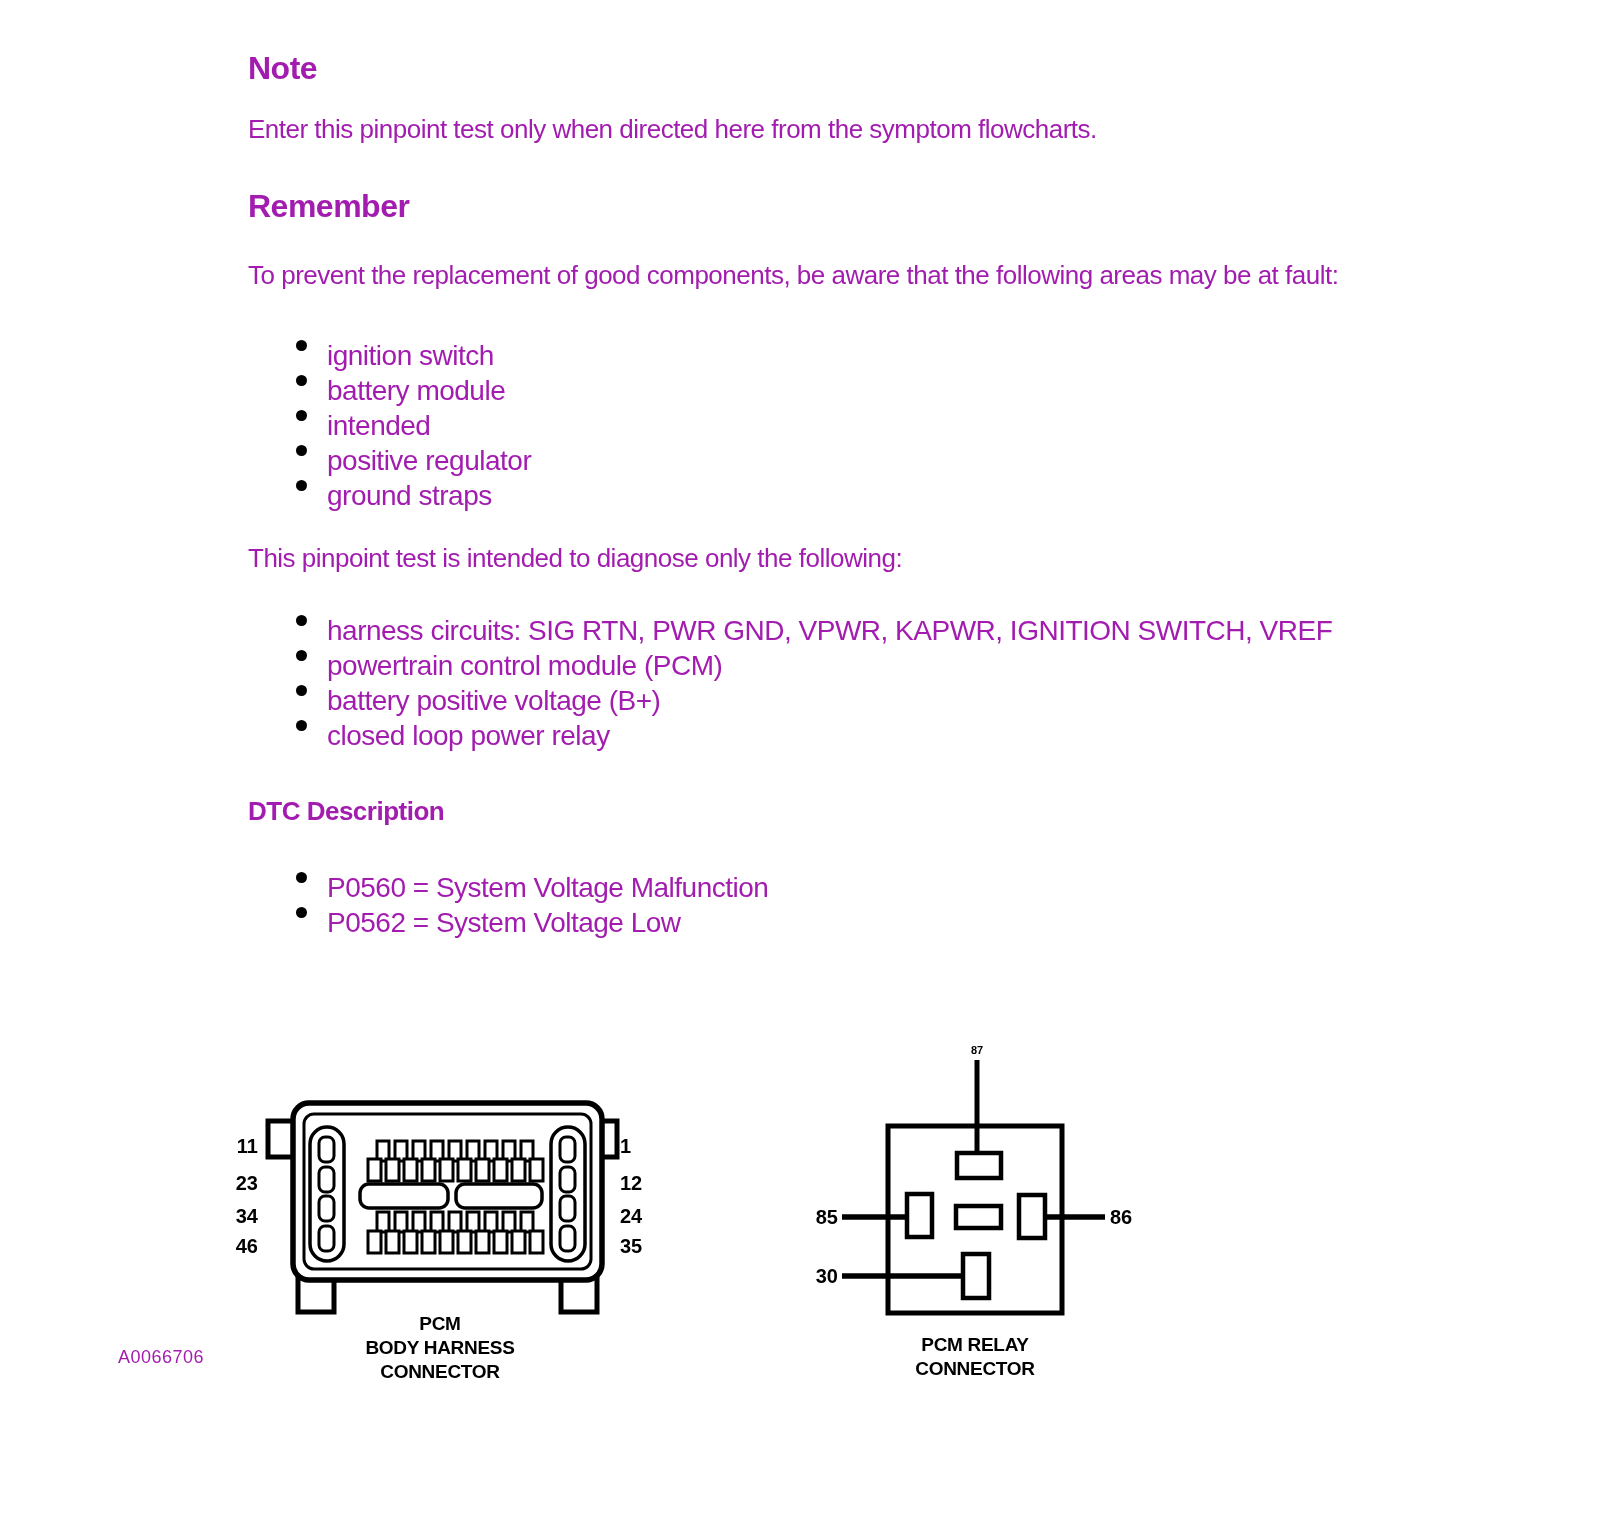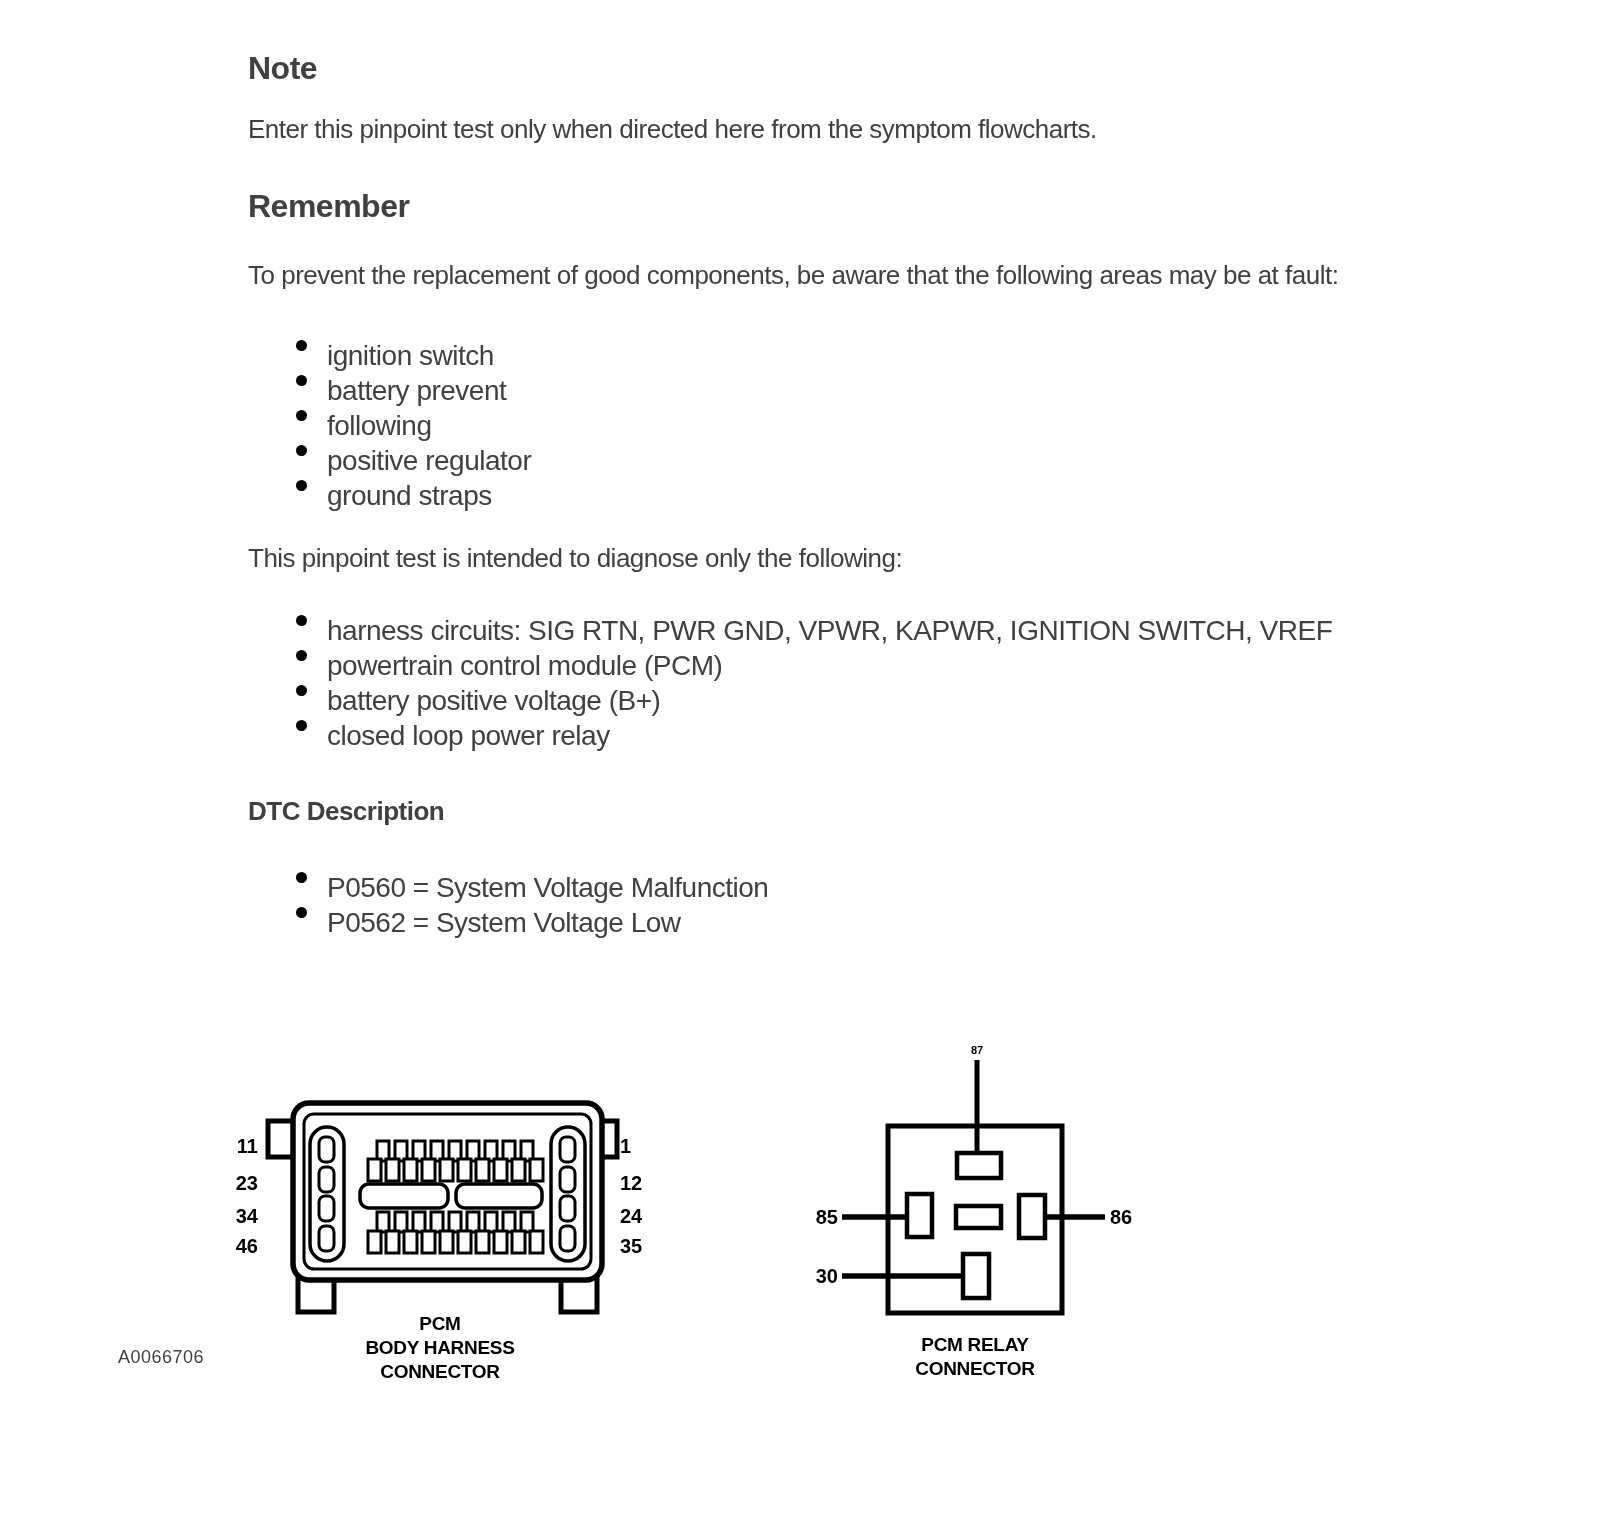--- a/index.html
+++ b/index.html
@@ -2,21 +2,21 @@
 <html><head>
 <meta charset="utf-8">
 <style>
   html,body{margin:0;padding:0;background:#fff;}
   .page{
     position:relative;
     width:1600px;
     height:1514px;
     background:#ffffff;
     font-family:"Liberation Sans", sans-serif;
-    color:#404040;
+    color:#a21caf;
     overflow:hidden;
   }
   .h1{
     position:absolute;
     left:248px;
     font-size:32px;
     font-weight:bold;
     letter-spacing:-0.5px;
     white-space:nowrap;
   }
@@ -76,25 +76,25 @@
   <div class="h1" style="top:188px">Remember</div>
   <div class="para" style="top:260px">To prevent the replacement of good components, be aware that the following areas may be at fault:</div>
 
   <div class="bullets" style="top:340px">
     <div class="b-row">
         <span class="dot"></span>
         <span>ignition switch</span>
       </div>
     <div class="b-row">
         <span class="dot"></span>
-        <span>battery prevent</span>
-      </div>
-    <div class="b-row">
-        <span class="dot"></span>
-        <span>following</span>
+        <span>battery module</span>
+      </div>
+    <div class="b-row">
+        <span class="dot"></span>
+        <span>intended</span>
       </div>
     <div class="b-row">
         <span class="dot"></span>
         <span>positive regulator</span>
       </div>
     <div class="b-row">
         <span class="dot"></span>
         <span>ground straps</span>
       </div>
   </div>

